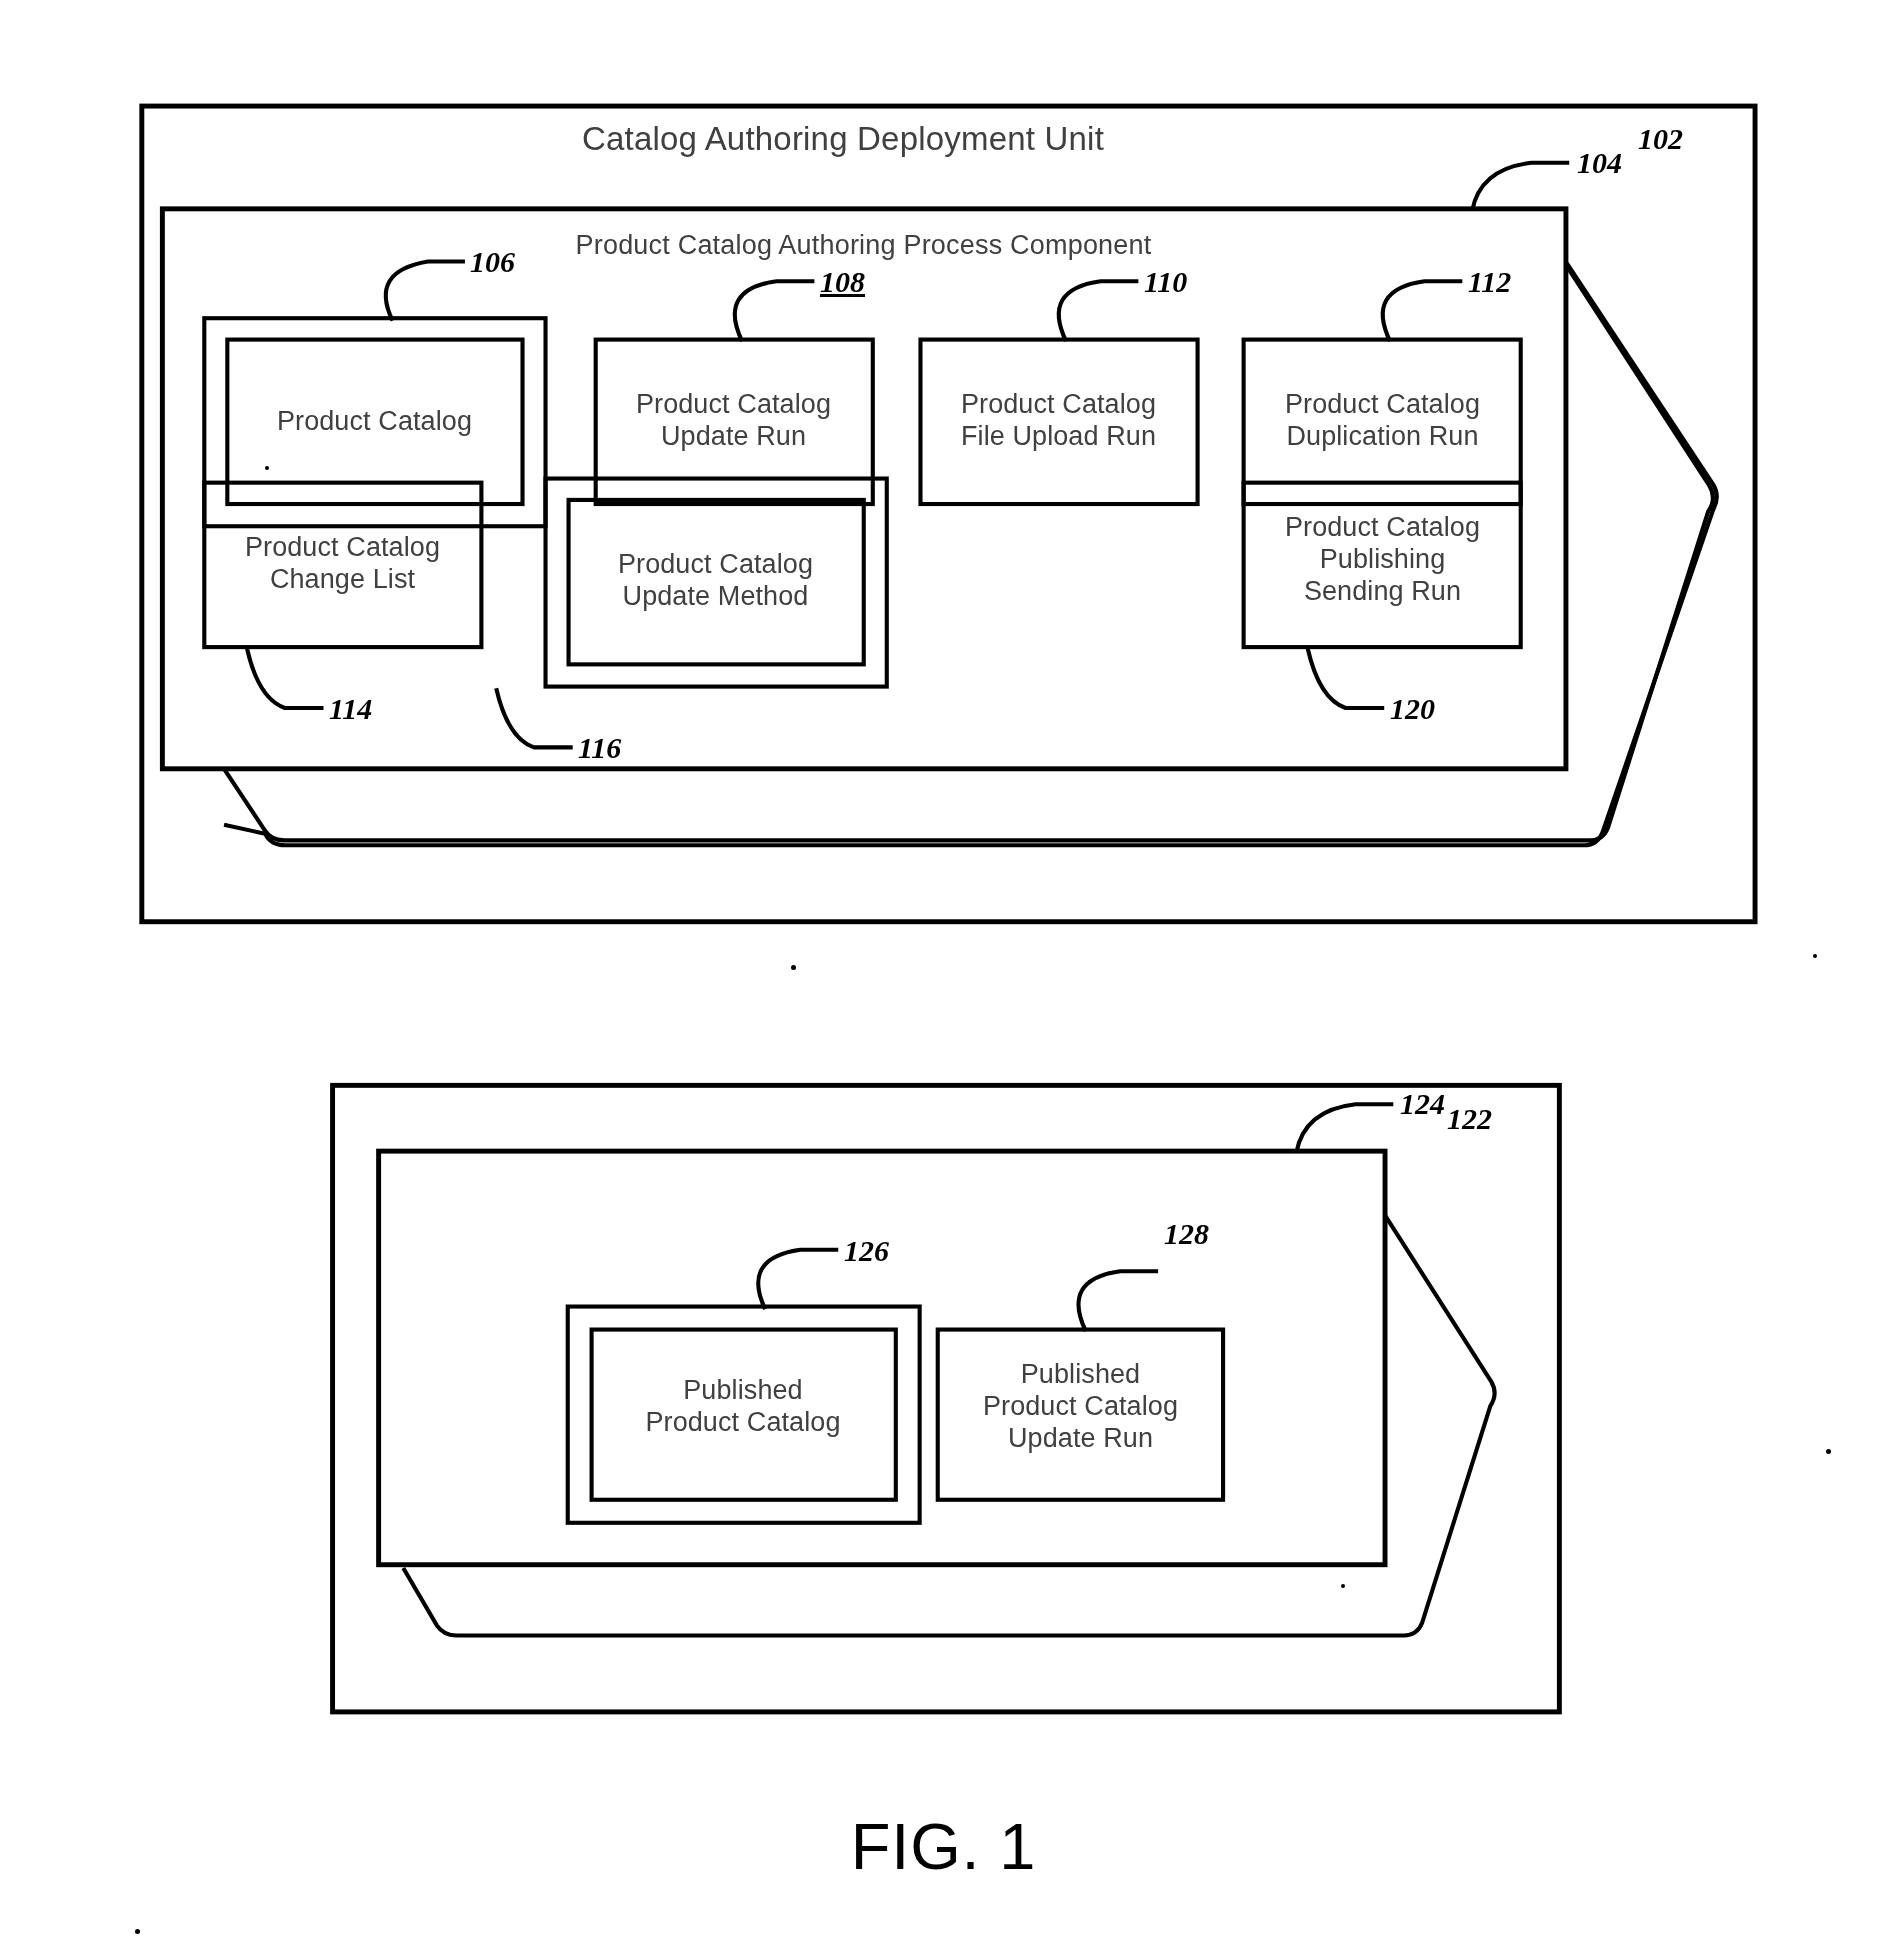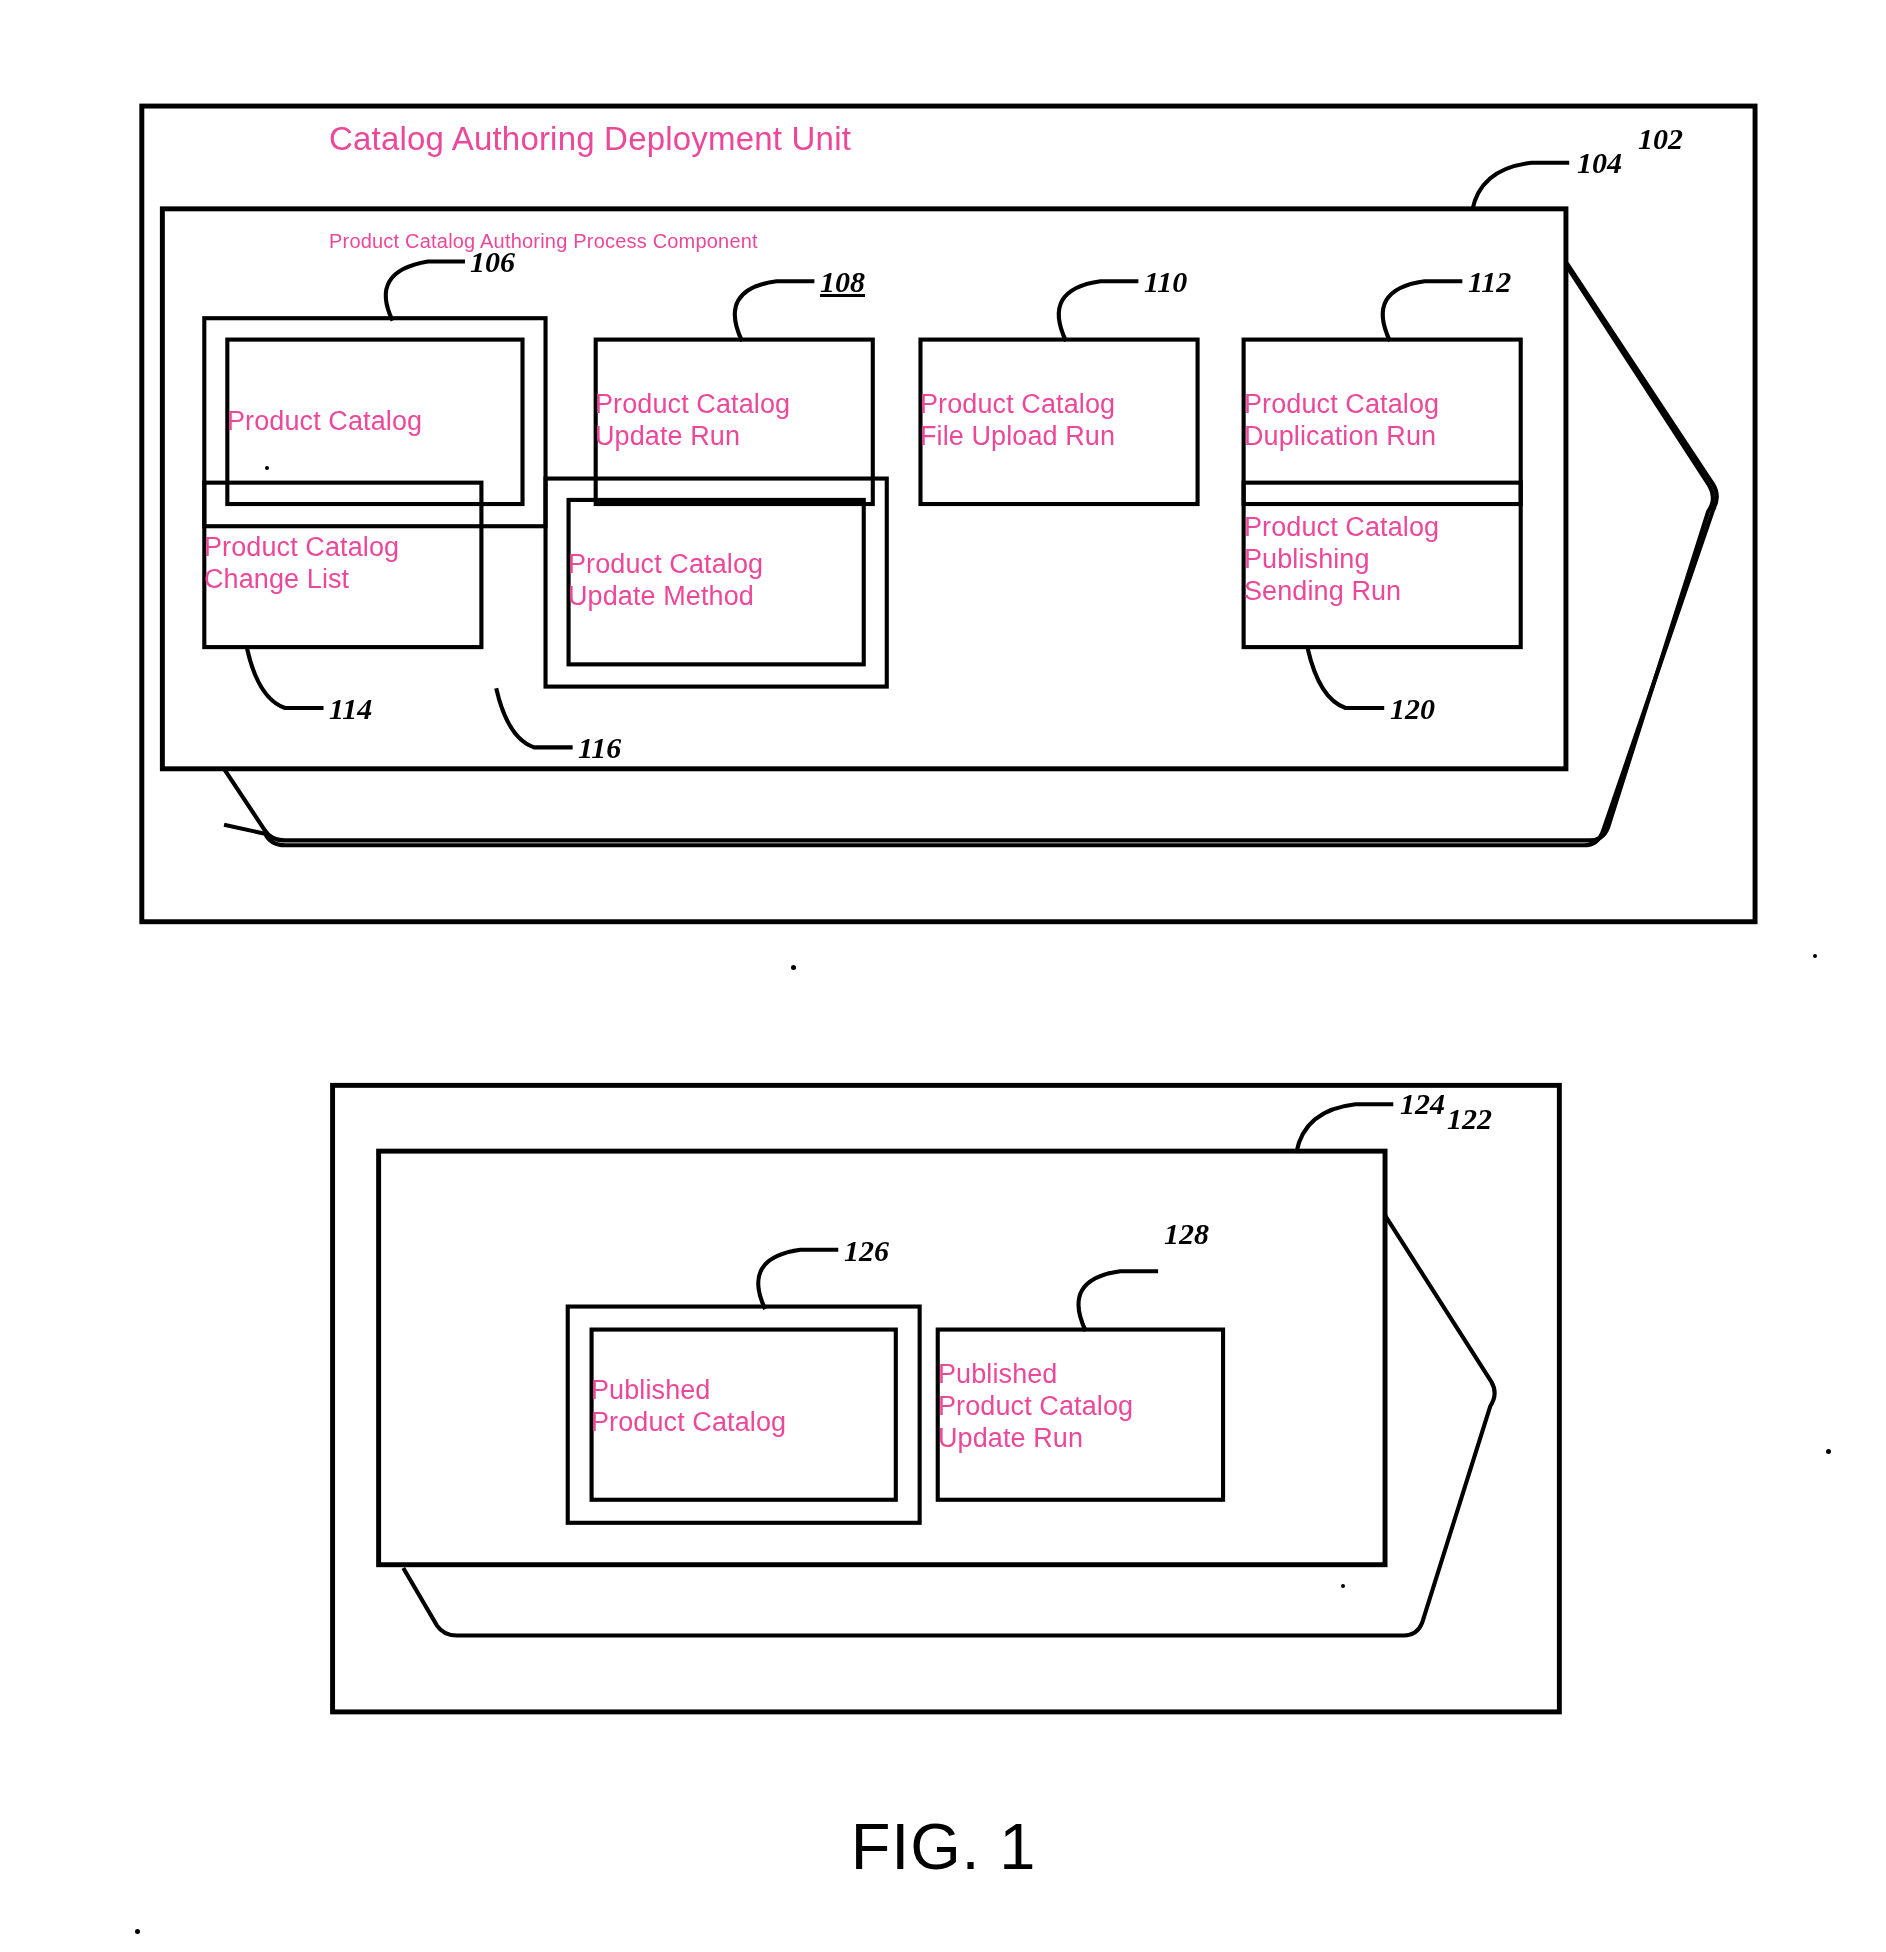--- a/index.html
+++ b/index.html
@@ -23,31 +23,32 @@
   }
   svg.fig-svg {
     position: absolute;
     left: 0; top: 0;
     width: 1887px;
     height: 1952px;
     display: block;
   }
   .lbl {
     position: absolute;
+    text-align: center;
     line-height: 1.18;
     white-space: pre-line;
-    color: #ec4899;
+    color: #404040;
     font-family: "Liberation Sans", sans-serif;
   }
   .unit-title {
     font-size: 33px;
     letter-spacing: 0.2px;
   }
   .comp-title {
-    font-size: 20px;
+    font-size: 27px;
     letter-spacing: 0.2px;
   }
   .box-label {
     font-size: 27px;
     letter-spacing: 0.1px;
   }
   .refnum {
     position: absolute;
     font-size: 30px;
     font-style: italic;

